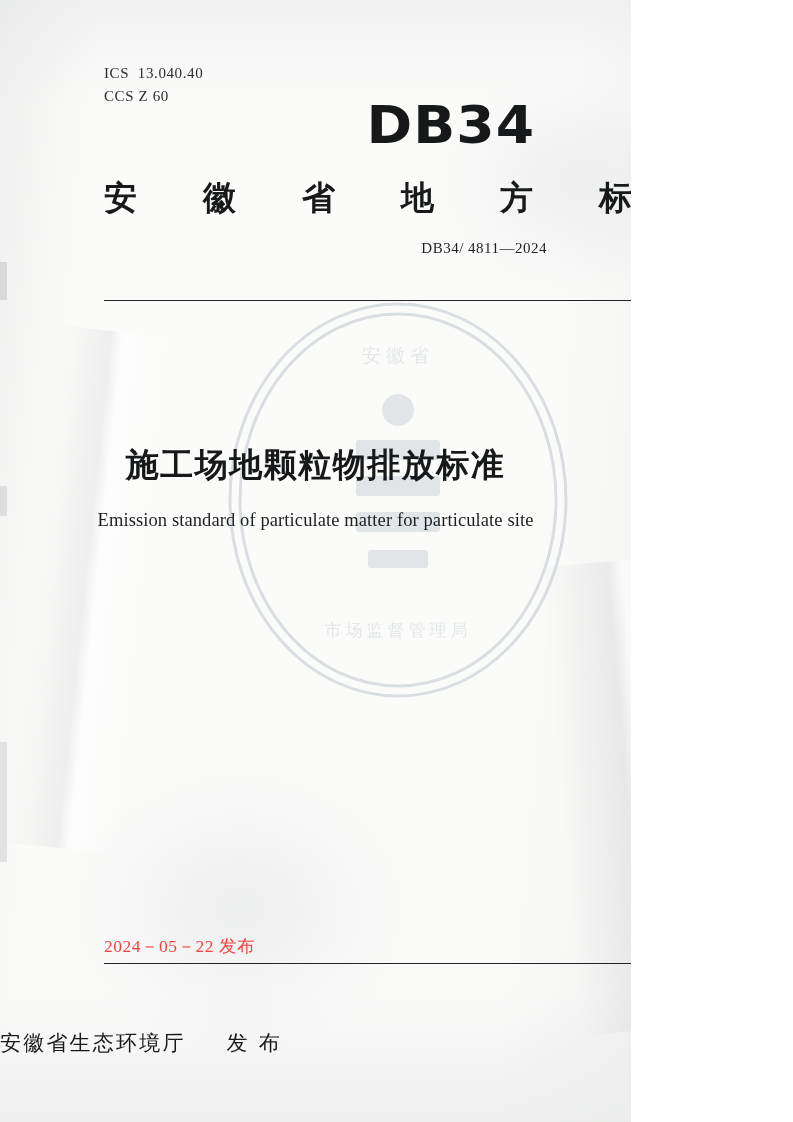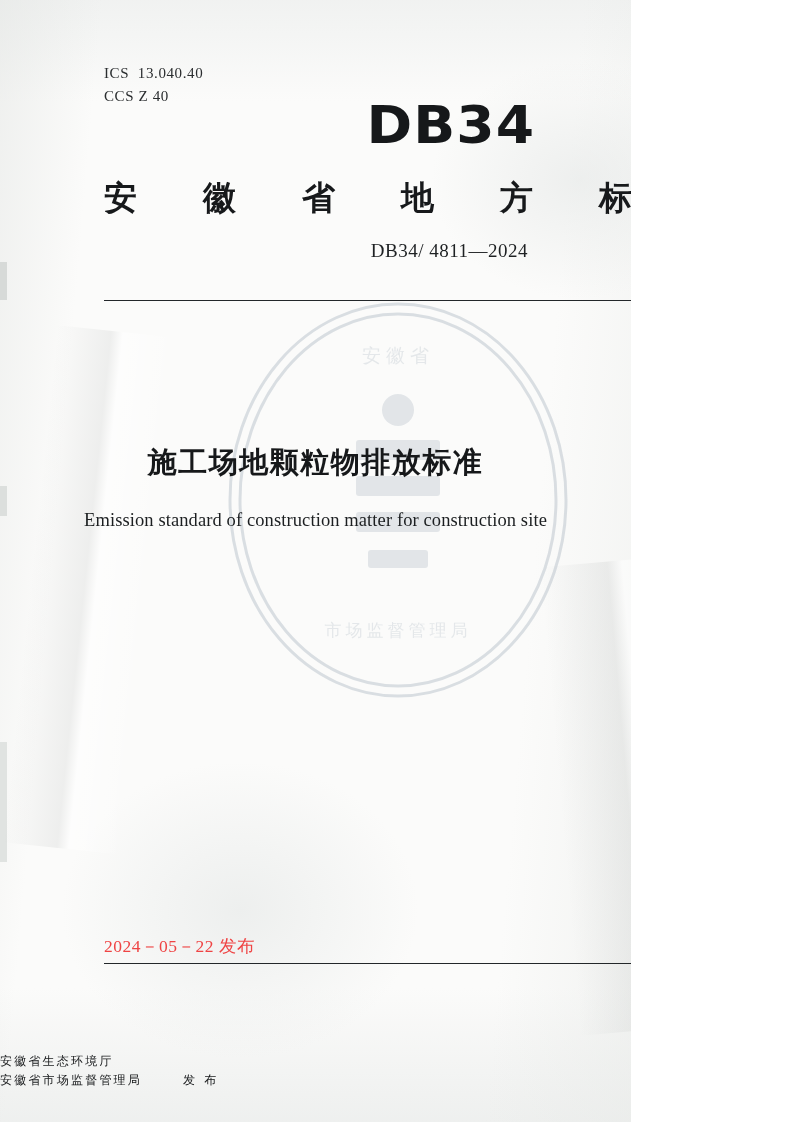--- a/index.html
+++ b/index.html
@@ -88,44 +88,44 @@
     font-size: 33px;
     font-weight: bold;
     color: #17191b;
     letter-spacing: 0;
   }
   .main-title span {
     display: inline-block;
   }
   .std-code {
     position: absolute;
-    right: 103px;
+    right: 84px;
     top: 240px;
     font-family: "Liberation Serif", serif;
-    font-size: 19px;
+    font-size: 15px;
     color: #1e2123;
     letter-spacing: 0.5px;
   }
   .rule {
     position: absolute;
     left: 104px;
     width: 627px;
     height: 0;
     border-top: 1.6px solid #23272a;
   }
   .rule-top { top: 300px; }
   .rule-bottom { top: 963px; }
   .doc-title-cn {
     position: absolute;
     left: 0;
     right: 0;
     top: 443px;
     text-align: center;
     font-family: "DejaVu Sans", sans-serif;
-    font-size: 29px;
+    font-size: 33px;
     font-weight: bold;
     color: #16181a;
     letter-spacing: 1.5px;
   }
   .doc-title-en {
     position: absolute;
     left: 0;
     right: 0;
     top: 510px;
     text-align: center;
@@ -143,24 +143,24 @@
     justify-content: space-between;
     font-family: "Liberation Serif", serif;
     font-size: 17.5px;
     color: #ef4444;
     letter-spacing: 0.5px;
   }
   .issuer {
     position: absolute;
     left: 0;
     right: 0;
-    top: 1052px;
+    top: 1027px;
     text-align: center;
-    font-family: Liberation Sans, sans-serif;
-    font-size: 12px;
+    font-family: Liberation Serif, serif;
+    font-size: 21px;
     color: #17191b;
     line-height: 1.55;
   }
   .issuer-lines {
     display: inline-block;
     text-align: left;
     letter-spacing: 2.2px;
   }
   .issuer-row {
     display: flex;
@@ -206,52 +206,51 @@
     <g fill="#c3cbd2" opacity="0.8">
       <text x="182" y="62" text-anchor="middle" font-family="DejaVu Sans, sans-serif" font-size="19" letter-spacing="5">安徽省</text>
       <text x="182" y="336" text-anchor="middle" font-family="DejaVu Sans, sans-serif" font-size="17" letter-spacing="4">市场监督管理局</text>
     </g>
   </svg>
 
   <div class="content">
 
     <div class="ics-block">
       <div><span>ICS</span>  <span>13.040.40</span></div>
-      <div><span>CCS</span> <span>Z 40</span></div>
+      <div><span>CCS</span> <span>Z 60</span></div>
     </div>
 
     <div class="db34">DB34</div>
 
     <div class="main-title">
       <span>安</span>
       <span>徽</span>
       <span>省</span>
       <span>地</span>
       <span>方</span>
       <span>标</span>
       <span>准</span>
     </div>
 
     <div class="std-code">DB34/ 4811—2024</div>
 
     <div class="rule rule-top"></div>
 
     <div class="doc-title-cn">施工场地颗粒物排放标准</div>
-    <div class="doc-title-en">Emission standard of construction matter for construction site</div>
+    <div class="doc-title-en">Emission standard of particulate matter for particulate site</div>
 
     <div class="rule rule-bottom"></div>
 
     <div class="date-row">
       <span>2024－05－22 发布</span>
     </div>
 
     <div class="issuer">
       <div class="issuer-row">
         <span class="issuer-lines">
           <span style="display:block">安徽省生态环境厅</span>
-          <span style="display:block">安徽省市场监督管理局</span>
         </span>
         <span class="publish-word">发 布</span>
       </div>
     </div>
 
   </div>
 </div>
 
 </body></html>

